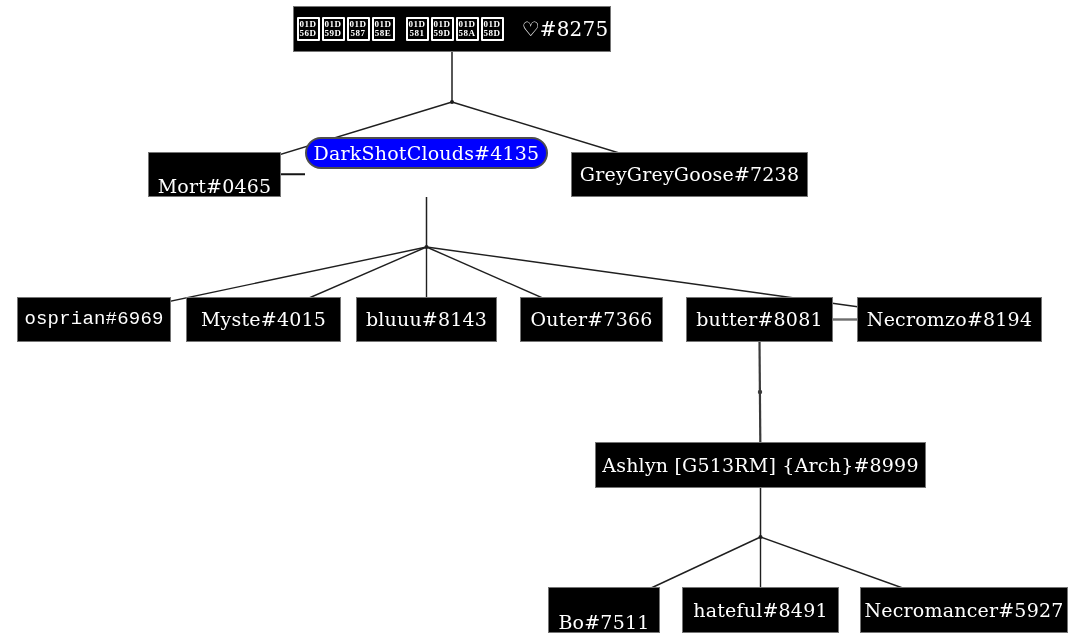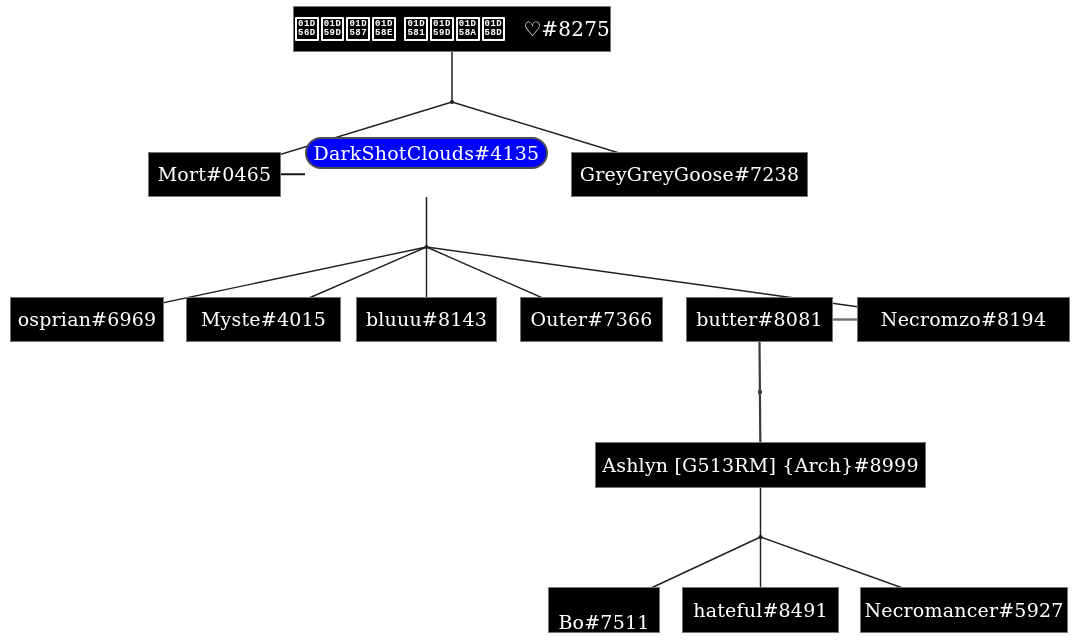--- a/index.html
+++ b/index.html
@@ -32,21 +32,21 @@
   }
   .tofu{
     display:inline-flex;
     flex-direction:column;
     align-items:center;
     justify-content:center;
     border:2px solid #ffffff;
     border-radius:1px;
     margin:0 1px;
     padding:1px 1px;
-    font-family:Liberation Mono, monospace;
+    font-family:Liberation Serif, serif;
     font-weight:bold;
     font-size:9px;
     line-height:9px;
     letter-spacing:0.5px;
   }
   .tofu-gap{display:inline-block;width:9px;}
   .root-suffix{
     margin-left:17px;
     font-size:20px;
     font-family:"DejaVu Serif","DejaVu Sans","Liberation Serif",serif;
@@ -108,45 +108,45 @@
         <span class="tofu">
           <span>01D</span>
           <span>58A</span>
         </span>
         <span class="tofu">
           <span>01D</span>
           <span>58D</span>
         </span>
         <span class="root-suffix">♡#8275</span>
       </div>
-      <div class="node" style="left: 148px; top: 152px; width: 133px; height: 45px;">
+      <div class="node" style="left: 148px; top: 152px; width: 133px; height: 45px; align-items: flex-end;">
         <span>Mort#0465</span>
       </div>
       <div class="node highlight" style="left: 305px; top: 137px; width: 243px; height: 32px; border-radius: 20px;">
         <span>DarkShotClouds#4135</span>
       </div>
       <div class="node" style="left: 571px; top: 152px; width: 237px; height: 45px;">
         <span>GreyGreyGoose#7238</span>
       </div>
-      <div class="node" style="left: 10px; top: 297px; width: 154px; height: 45px;">
+      <div class="node" style="left: 17px; top: 297px; width: 154px; height: 45px; font-family: Liberation Mono, monospace;">
         <span>osprian#6969</span>
       </div>
       <div class="node" style="left: 186px; top: 297px; width: 155px; height: 45px;">
         <span>Myste#4015</span>
       </div>
       <div class="node" style="left: 356px; top: 297px; width: 141px; height: 45px;">
         <span>bluuu#8143</span>
       </div>
       <div class="node" style="left: 520px; top: 297px; width: 143px; height: 45px;">
         <span>Outer#7366</span>
       </div>
       <div class="node" style="left: 686px; top: 297px; width: 147px; height: 45px;">
         <span>butter#8081</span>
       </div>
-      <div class="node" style="left: 857px; top: 297px; width: 213px; height: 45px;">
+      <div class="node" style="left: 857px; top: 297px; width: 185px; height: 45px;">
         <span>Necromzo#8194</span>
       </div>
       <div class="node" style="left: 595px; top: 442px; width: 331px; height: 46px;">
         <span>Ashlyn [G513RM] {Arch}#8999</span>
       </div>
       <div class="node" style="left: 548px; top: 587px; width: 112px; height: 46px; align-items: flex-end;">
         <span>Bo#7511</span>
       </div>
       <div class="node" style="left: 682px; top: 587px; width: 157px; height: 46px;">
         <span>hateful#8491</span>

